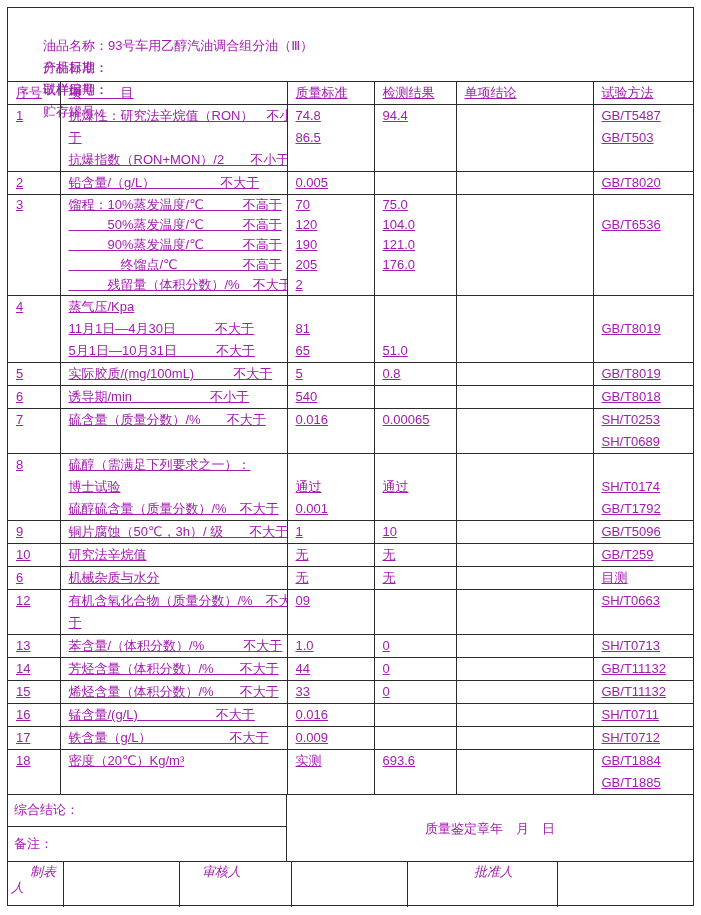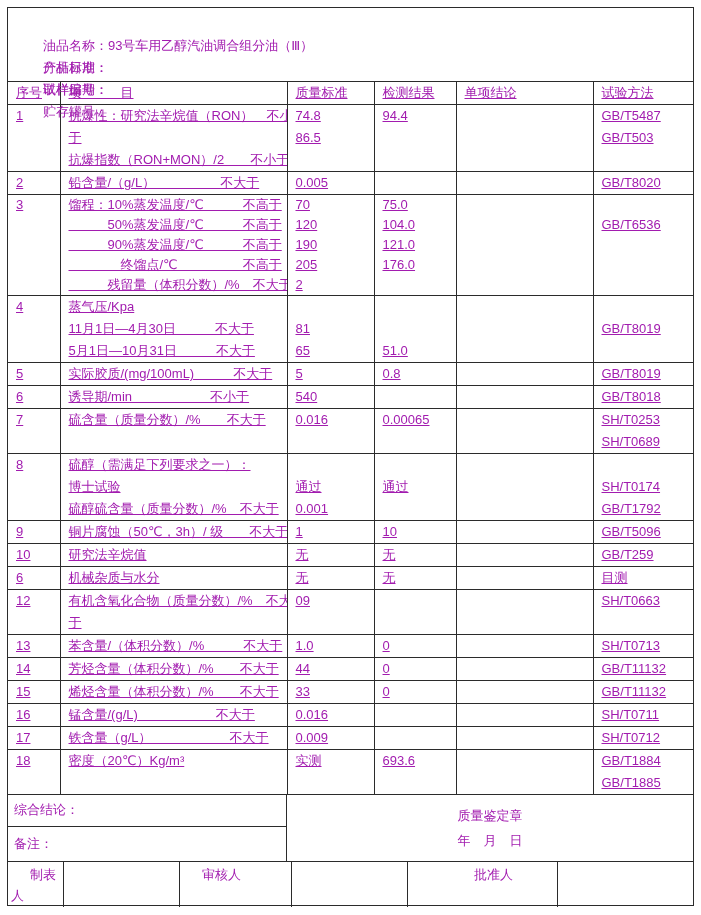--- a/index.html
+++ b/index.html
@@ -24,23 +24,23 @@
   }
   tr.tight td{line-height:20px;}
   td.vmid{vertical-align:middle;}
   .ctr{text-align:center;padding:0 2px;}
   th.ctr{text-align:center;margin-left:15px;}
   
   .f-top{display:flex;border-top:1px solid #2b2b2b;}
   .f-left{width:279px;box-sizing:border-box;border-right:1px solid #2b2b2b;}
   .f-conclusion{height:32px;box-sizing:border-box;border-bottom:1px solid #2b2b2b;padding:5px 0 4px 6px;line-height:20px;}
   .f-remarks{height:34px;box-sizing:border-box;padding:7px 0 0 6px;line-height:20px;}
-  .f-seal{flex:1;display:flex;flex-direction:column;justify-content:center;align-items:center;line-height:25px;}
+  .f-seal{flex:1;display:flex;flex-direction:row;justify-content:center;align-items:center;line-height:25px;}
   .f-sign{display:flex;border-top:1px solid #2b2b2b;height:45px;}
-  .f-sign .cell{box-sizing:border-box;border-right:1px solid #2b2b2b;padding-top:2px;line-height:21px;}
+  .f-sign .cell{box-sizing:border-box;border-right:1px solid #2b2b2b;padding-top:2px;line-height:16px;font-style:italic;}
   .f-sign .cell:last-child{border-right:none;}
   .s1{width:56px;padding:2px 3px 0 3px;text-indent:19px;white-space:normal;}
   .s2{width:116px;}
   .s3{width:112px;padding-left:22px;}
   .s4{width:116px;}
   .s5{width:150px;padding-left:22px;text-align:center;}
   .s6{flex:1;}
 </style>
 </head>
 <body>

